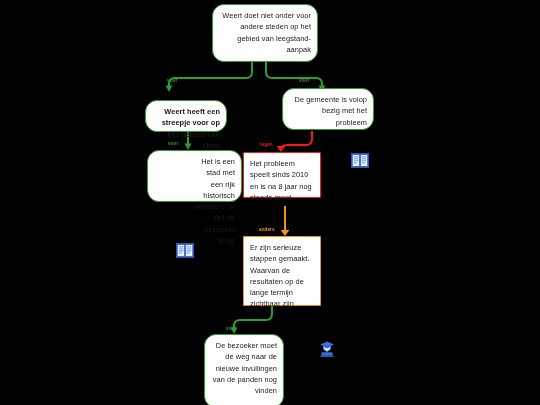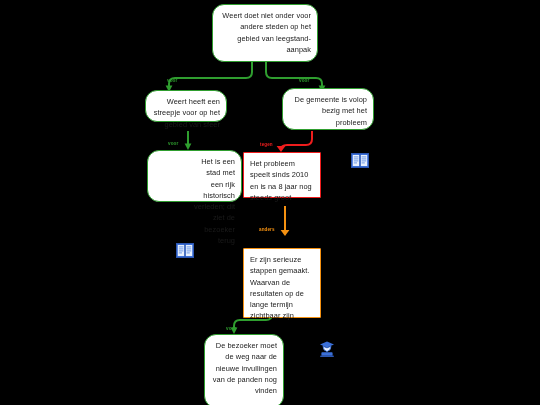--- a/index.html
+++ b/index.html
@@ -90,37 +90,37 @@
     <polygon points="285,236 280.6,230 289.4,230" fill="#f59111"></polygon>
 
     <path d="M 272 305 L 272 314 Q 272 320 266 320 L 240 320 Q 234 320 234 326 L 234 330" fill="none" stroke="#2f9e2f" stroke-width="2"></path>
     <polygon points="234,334 230.6,327.5 237.4,327.5" fill="#2f9e2f"></polygon>
   </svg>
 
   <div class="node green" style="left:212px; top:4px; width:106px; height:58px;">
     <span>Weert doet niet onder voor andere steden op het gebied van leegstand-aanpak</span>
   </div>
 
-  <div class="node green" style="left:145px; top:90px; width:82px; height:32px;">
+  <div class="node green" style="left:145px; top:100px; width:82px; height:32px;font-weight:bold;">
     <span>Weert heeft een streepje voor op het gebied van sfeer</span>
   </div>
 
   <div class="node green" style="left:282px; top:88px; width:92px; height:42px;">
     <span>De gemeente is volop bezig met het probleem</span>
   </div>
 
   <div class="node green" style="left:147px; top:150px; width:95px; height:52px;padding-left:44px;">
     <span>Het is een stad met een rijk historisch verleden; dit ziet de bezoeker terug</span>
   </div>
 
   <div class="node red" style="left:243px; top:152px; width:78px; height:46px;">
     <span>Het probleem speelt sinds 2010 en is na 8 jaar nog steeds groot</span>
   </div>
 
-  <div class="node orange" style="left:243px; top:236px; width:78px; height:70px;margin-top:12px;">
+  <div class="node orange" style="left:243px; top:236px; width:78px; height:70px;">
     <span>Er zijn serieuze stappen gemaakt. Waarvan de resultaten op de lange termijn zichtbaar zijn</span>
   </div>
 
   <div class="node green" style="left:204px; top:334px; width:80px; height:74px;">
     <span>De bezoeker moet de weg naar de nieuwe invullingen van de panden nog vinden</span>
   </div>
 
   <div class="edge-label green" style="left:167px; top:78px;">voor</div>
 
   <div class="edge-label green" style="left:299px; top:78px;">voor</div>

